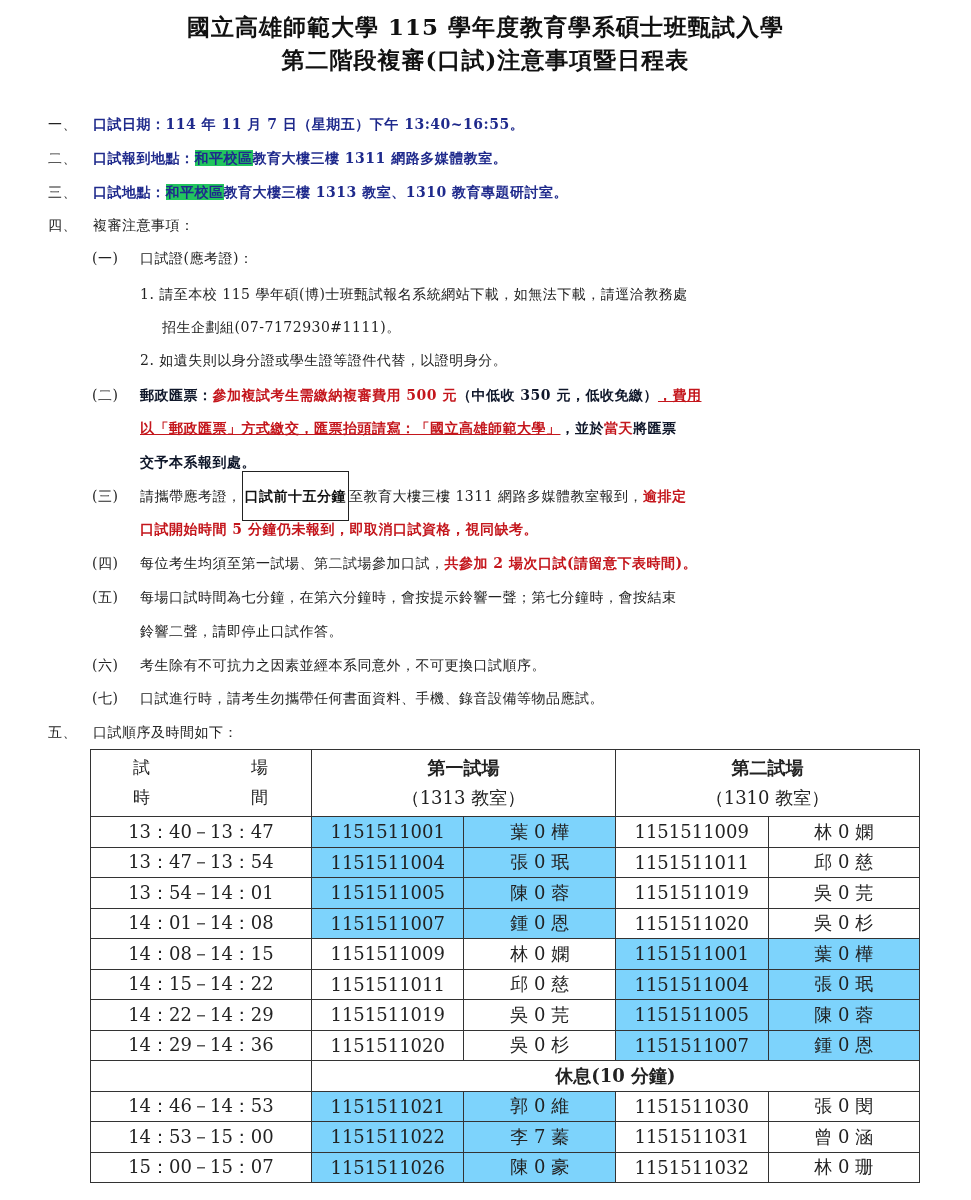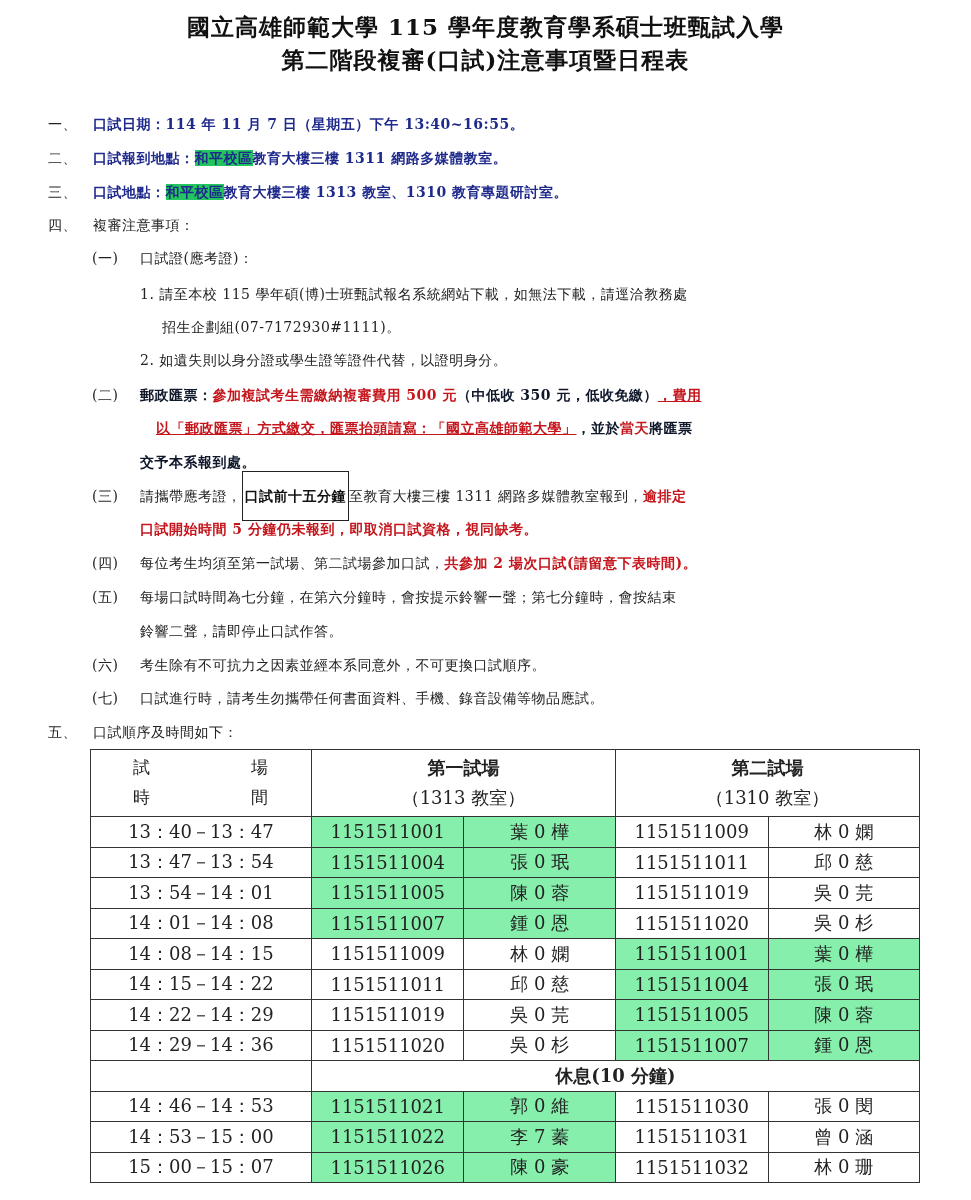--- a/index.html
+++ b/index.html
@@ -36,21 +36,21 @@
     font-family: "DejaVu Serif", serif;
   }
   table.sched td {
     border: 1px solid #333; height: 29.5px; padding: 0; text-align: center;
     color: #222;
   }
   table.sched tr.head td { height: 66px; }
   .tcol { width: 222px; }
   .idcol { width: 152px; }
   .namecol { width: 152px; }
-  .shade { background: #86efac; }
+  .shade { background: #7dd3fc; }
   .corner {
     position: relative; height: 66px;
   }
   .corner span { position: absolute; font-size: 17px; }
   .hdr-title { font-weight: bold; line-height: 30px; }
   .hdr-room { line-height: 30px; }
   .break-label { font-weight: bold; }
 </style>
 </head>
 <body>
@@ -81,21 +81,21 @@
   <span>1.</span> <span>請至本校 115 學年碩(博)士班甄試報名系統網站下載，如無法下載，請逕洽教務處</span>
 </div>
 <div class="line" style="left:162px; top:315px;">招生企劃組(07-7172930#1111)。</div>
 <div class="line" style="left:140px; top:348px;">
   <span>2.</span> <span>如遺失則以身分證或學生證等證件代替，以證明身分。</span>
 </div>
 
 <div class="line" style="left:92px; top:383px;">
   <span class="sub">(二)</span><span class="bold">郵政匯票：</span><span class="red">參加複試考生需繳納複審費用 500 元</span><span class="bold">（中低收 350 元，低收免繳）</span><span class="red ul">，費用</span>
 </div>
-<div class="line" style="left:140px; top:416px;margin-left:16px;">
+<div class="line" style="left:140px; top:416px;">
   <span class="red ul">以「郵政匯票」方式繳交，匯票抬頭請寫：「國立高雄師範大學」</span><span class="bold">，並於</span><span class="red">當天</span><span class="bold">將匯票</span>
 </div>
 <div class="line bold" style="left:140px; top:450px;">交予本系報到處。</div>
 
 <div class="line" style="left:92px; top:484px;">
   <span class="sub">(三)</span><span>請攜帶應考證，</span><span class="boxed">口試前十五分鐘</span><span>至教育大樓三樓 1311 網路多媒體教室報到，</span><span class="red">逾排定</span>
 </div>
 <div class="line red" style="left:140px; top:517px;">口試開始時間 5 分鐘仍未報到，即取消口試資格，視同缺考。</div>
 
 <div class="line" style="left:92px; top:551px;">

